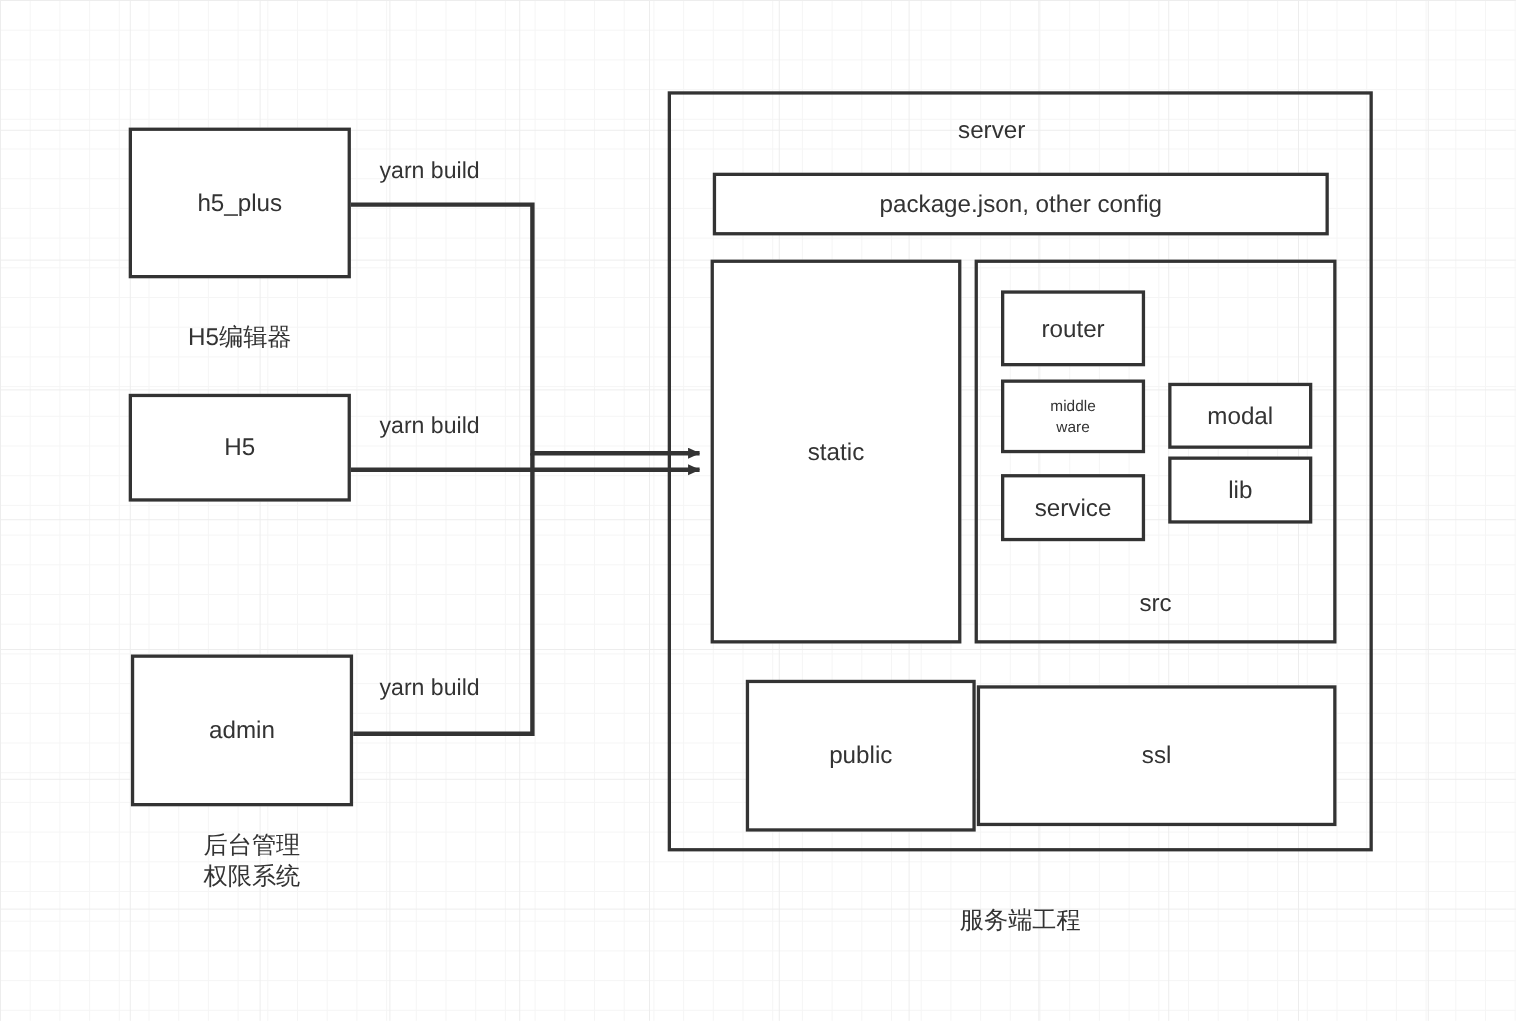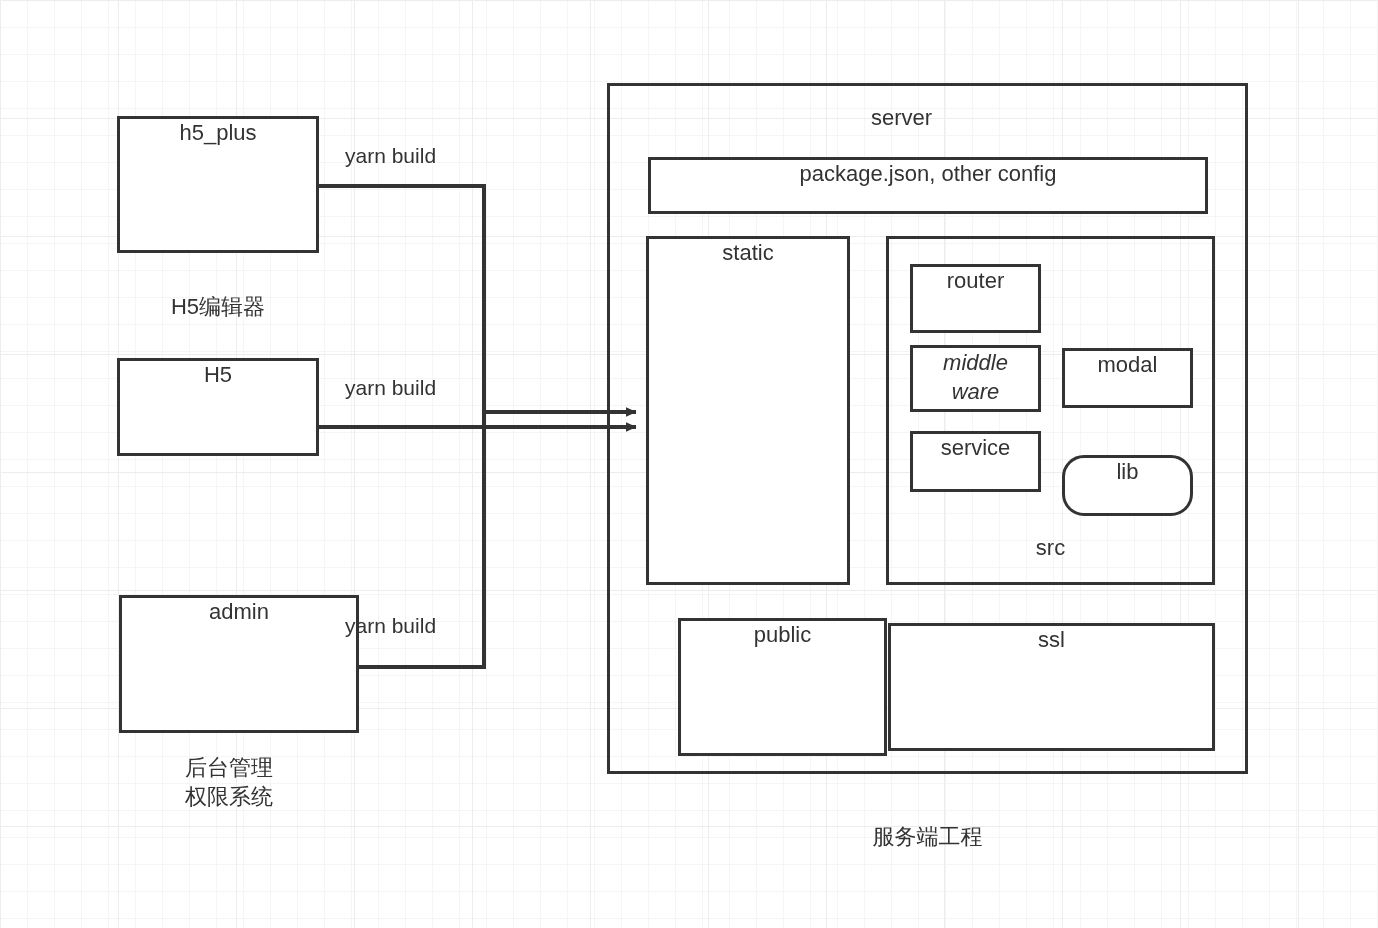--- a/index.html
+++ b/index.html
@@ -20,21 +20,21 @@
       linear-gradient(to bottom, #f5f5f5 1px, transparent 1px);
     background-size:118px 118px,118px 118px,27px 27px,27px 27px;
     background-position:0 0,0 0,0 0,0 0;
   }
   .box{
     position:absolute;
     box-sizing:border-box;
     border:3px solid #333333;
     background:#ffffff;
     display:flex;
-    align-items:flex-start;
+    align-items:center;
     justify-content:center;
     text-align:center;
     color:#333333;
     font-size:22px;
     line-height:1.25;
   }
   .grp{
     position:absolute;
     box-sizing:border-box;
     border:3px solid #333333;
@@ -90,55 +90,55 @@
     <span>h5_plus</span>
   </div>
   <div class="caption" style="left:117px;top:292px;width:202px;">H5编辑器</div>
   <div class="edgelabel" style="left:345px;top:144px;">yarn build</div>
 
   <div class="box" style="left:117px;top:358px;width:202px;height:98px;">
     <span>H5</span>
   </div>
   <div class="edgelabel" style="left:345px;top:376px;">yarn build</div>
 
-  <div class="box" style="left:119px;top:595px;width:240px;height:138px;">
+  <div class="box" style="left:119px;top:595px;width:202px;height:138px;">
     <span>admin</span>
   </div>
   <div class="caption" style="left:128px;top:753px;width:202px;">后台管理
 权限系统</div>
   <div class="edgelabel" style="left:345px;top:614px;">yarn build</div>
 
   <div class="grp" style="left:607px;top:83px;width:641px;height:691px;"></div>
   <div class="grplabel" style="left:607px;top:105px;width:589px;">server</div>
 
   <div class="box" style="left:648px;top:157px;width:560px;height:57px;">
     <span>package.json, other config</span>
   </div>
 
-  <div class="box" style="left:646px;top:236px;width:204px;height:349px;">
+  <div class="box" style="left:646px;top:236px;width:228px;height:349px;">
     <span>static</span>
   </div>
 
   <div class="grp" style="left:886px;top:236px;width:329px;height:349px;"></div>
   <div class="grplabel" style="left:886px;top:535px;width:329px;">src</div>
 
   <div class="box" style="left:910px;top:264px;width:131px;height:69px;">
     <span>router</span>
   </div>
   <div class="box" style="left:910px;top:345px;width:131px;height:67px;">
-    <span class="caption" style="position:static;width:auto;font-size:22px;font-style:italic;">middle
+    <span class="caption" style="position:static;width:auto;font-size:14px;">middle
 ware</span>
   </div>
   <div class="box" style="left:1062px;top:348px;width:131px;height:60px;">
     <span>modal</span>
   </div>
   <div class="box" style="left:910px;top:431px;width:131px;height:61px;">
     <span>service</span>
   </div>
-  <div class="box" style="left:1062px;top:455px;width:131px;height:61px;border-radius:22px;">
+  <div class="box" style="left:1062px;top:415px;width:131px;height:61px;">
     <span>lib</span>
   </div>
 
   <div class="box" style="left:646px;top:618px;width:209px;height:138px;margin-left:32px;">
     <span>public</span>
   </div>
   <div class="box" style="left:888px;top:623px;width:327px;height:128px;">
     <span>ssl</span>
   </div>
 

